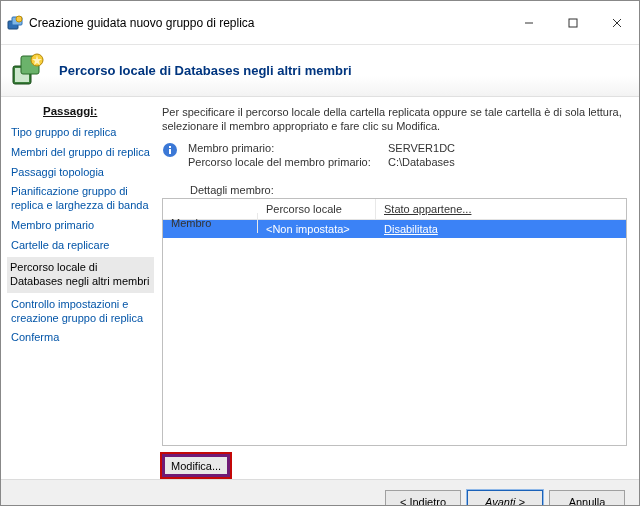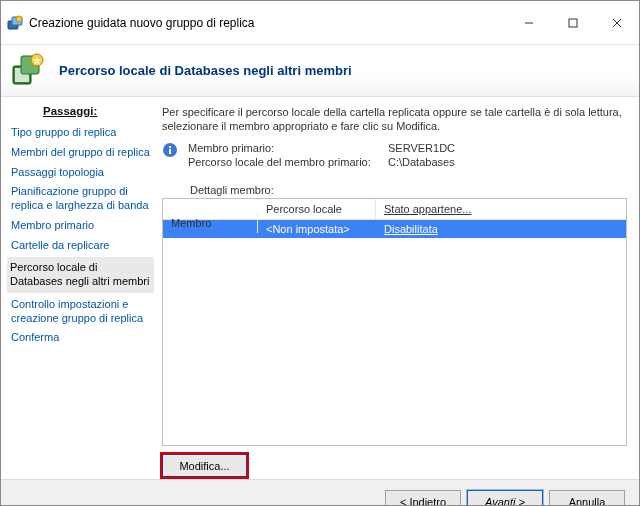--- a/index.html
+++ b/index.html
@@ -162,26 +162,26 @@
     overflow: hidden;
   }
   .c1 { width: 95px; margin-top: 28px; }
   .c2 { width: 118px; }
   .c3 { flex:1;text-decoration:underline; }
 
   .modify-btn {
     position: absolute;
     left: 6px;
     bottom: 2px;
-    width: 85px; height: 23px;
-    border: 1px solid #701a75;
+    width: 68px; height: 23px;
+    border: 3px solid #701a75;
     background: #e9e9e9;
     font-family: inherit;
     font-size: 11px;
-    text-align: center;
+    text-align: left;
     box-shadow: 0 0 0 2px #c40808;
   }
 
   
   .footer {
     height: 44px;
     background: #f0f0f0;
     border-top: 1px solid #dcdcdc;
     display: flex;
     align-items: center;

